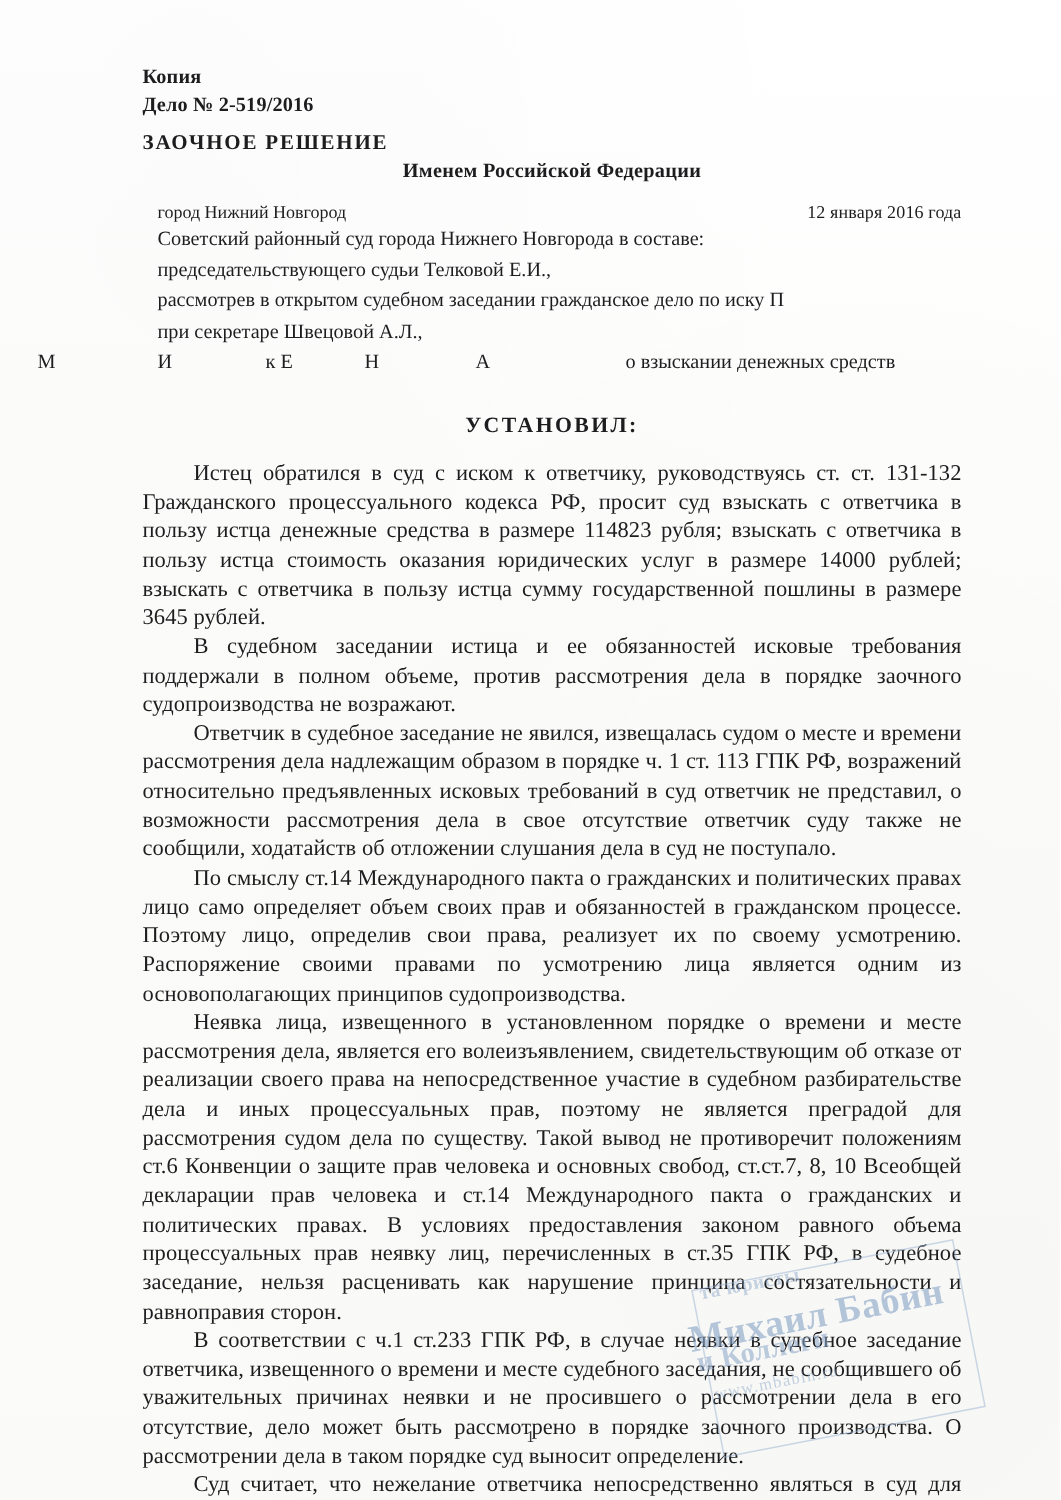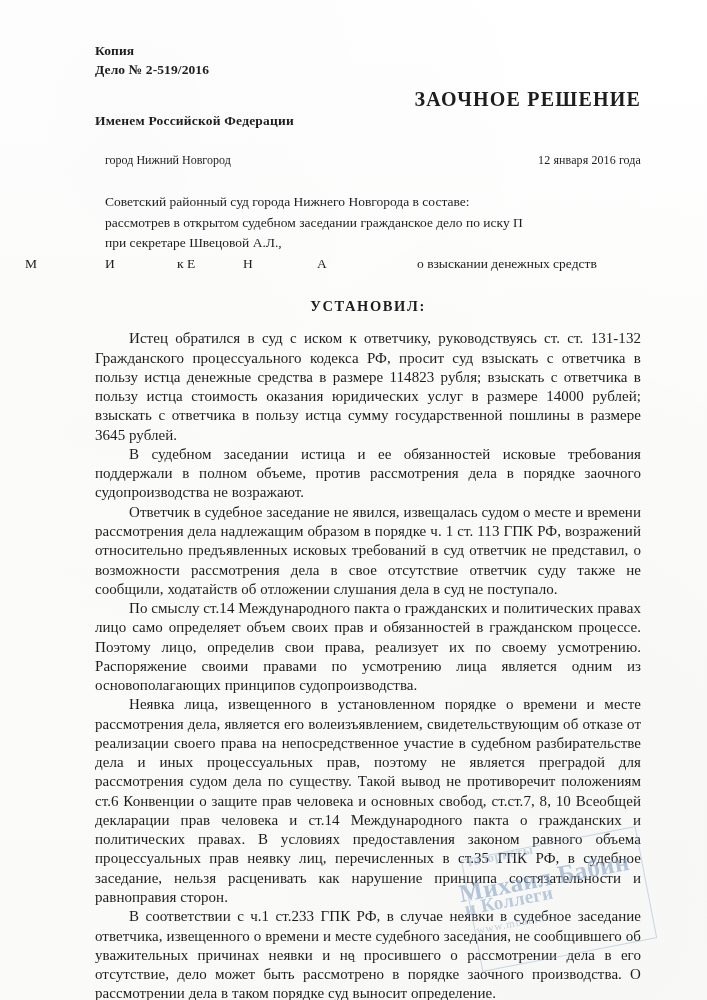--- a/index.html
+++ b/index.html
@@ -33,46 +33,45 @@
   }
 
   
   .header-left {
     font-weight: bold;
     font-size: 13.5px;
     line-height: 1.38;
     letter-spacing: 0.1px;
   }
   .doc-title {
-    text-align: right;
-    font-weight: bold;
-    font-size: 20px;
+    text-align: left;
+    font-weight: bold;
+    font-size: 14px;
     letter-spacing: 1.2px;
     margin-top: 9px;
   }
   .doc-subtitle {
-    text-align: left;
+    text-align: center;
     font-weight: bold;
     font-size: 13.5px;
     letter-spacing: 0.2px;
     margin-top: 2px;
   }
   .place-date {
     display: flex;
     justify-content: space-between;
     align-items: baseline;
     font-size: 12px;
     margin-top: 12px;
   }
   .place-date .place { margin-left: 10px; }
-  .place-date .date { letter-spacing: 0.1px; margin-top: 12px; }
+  .place-date .date { letter-spacing: 0.1px; }
 
   
   .composition {
-    margin-top: 24px;
     font-size: 13.5px;
     line-height: 1.52;
     padding-left: 10px;
   }
   .composition > div { white-space: nowrap; }
   .parties-row {
     position: relative;
     display: flex;
     font-size: 13.5px;
     line-height: 1.52;
@@ -192,20 +191,21 @@
     <div class="doc-title">ЗАОЧНОЕ РЕШЕНИЕ</div>
     <div class="doc-subtitle">Именем Российской Федерации</div>
 
     <div class="place-date">
       <span class="place">город Нижний Новгород</span>
       <span class="date">12 января  2016 года</span>
     </div>
 
     <div class="composition">
       <div>Советский районный суд города Нижнего Новгорода в составе:</div>
+      <div>председательствующего судьи Телковой Е.И.,</div>
       <div>рассмотрев в открытом судебном заседании гражданское дело по иску П</div>
       <div>при секретаре Швецовой А.Л.,</div>
       <div class="parties-row">
         <span class="party-left-letter">М</span>
         <span class="party-cell pc-1">И</span>
         <span class="party-cell pc-2">к Е</span>
         <span class="party-cell pc-3">Н</span>
         <span class="party-cell pc-4">А</span>
         <span class="party-cell pc-5">о взыскании денежных средств</span>
       </div>

